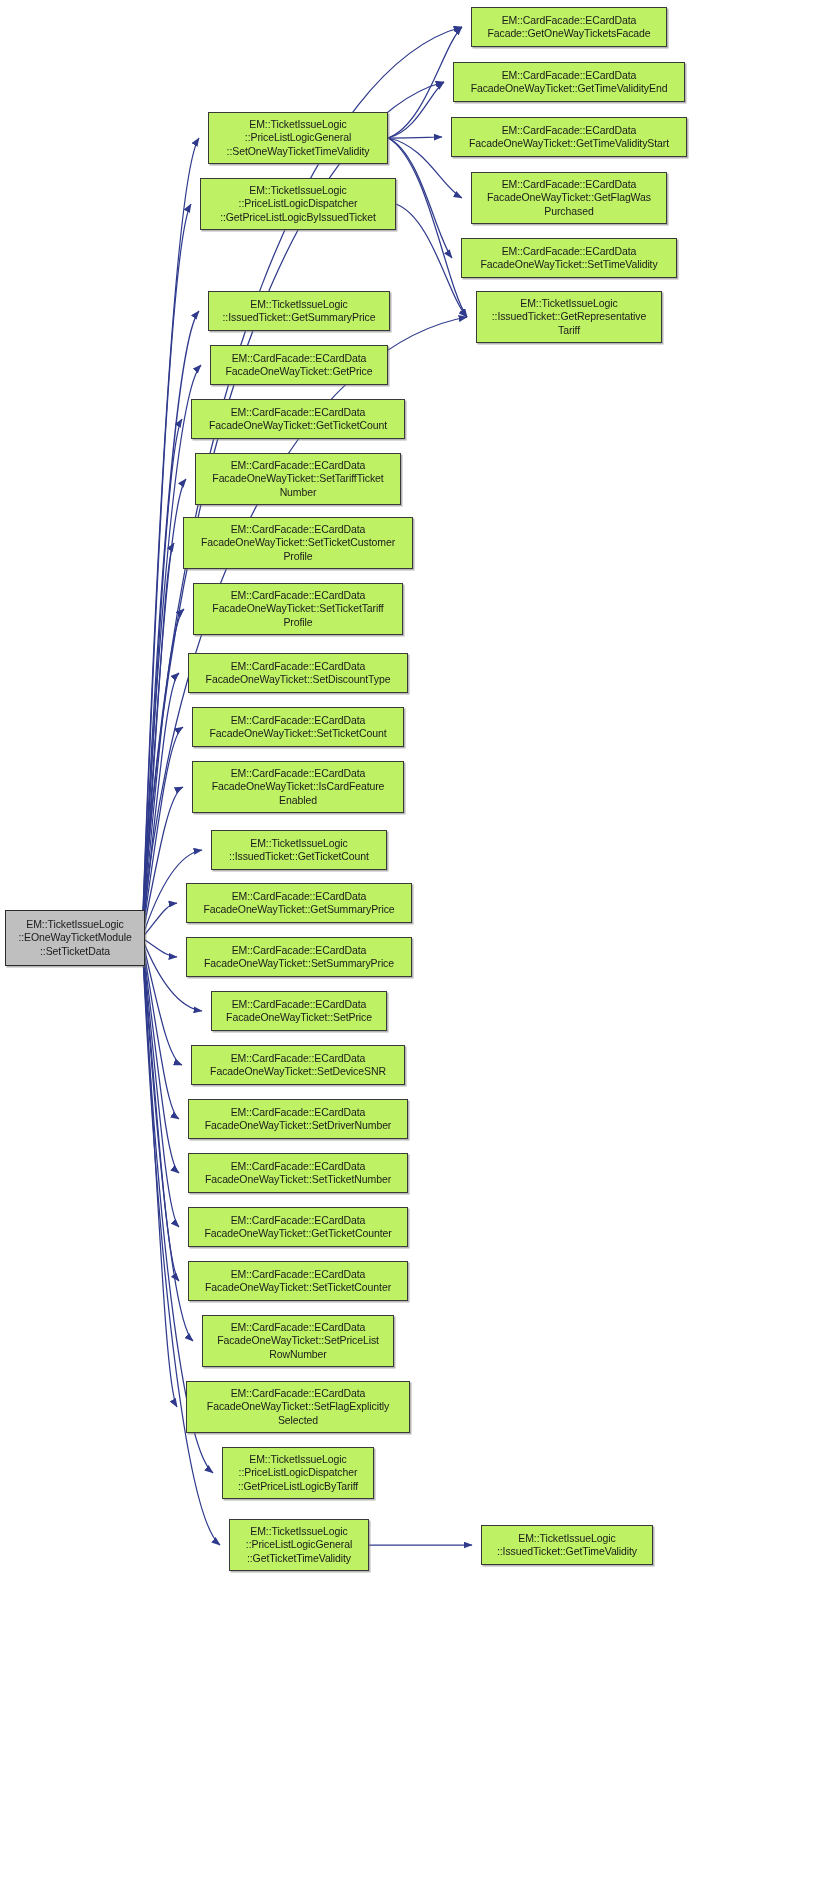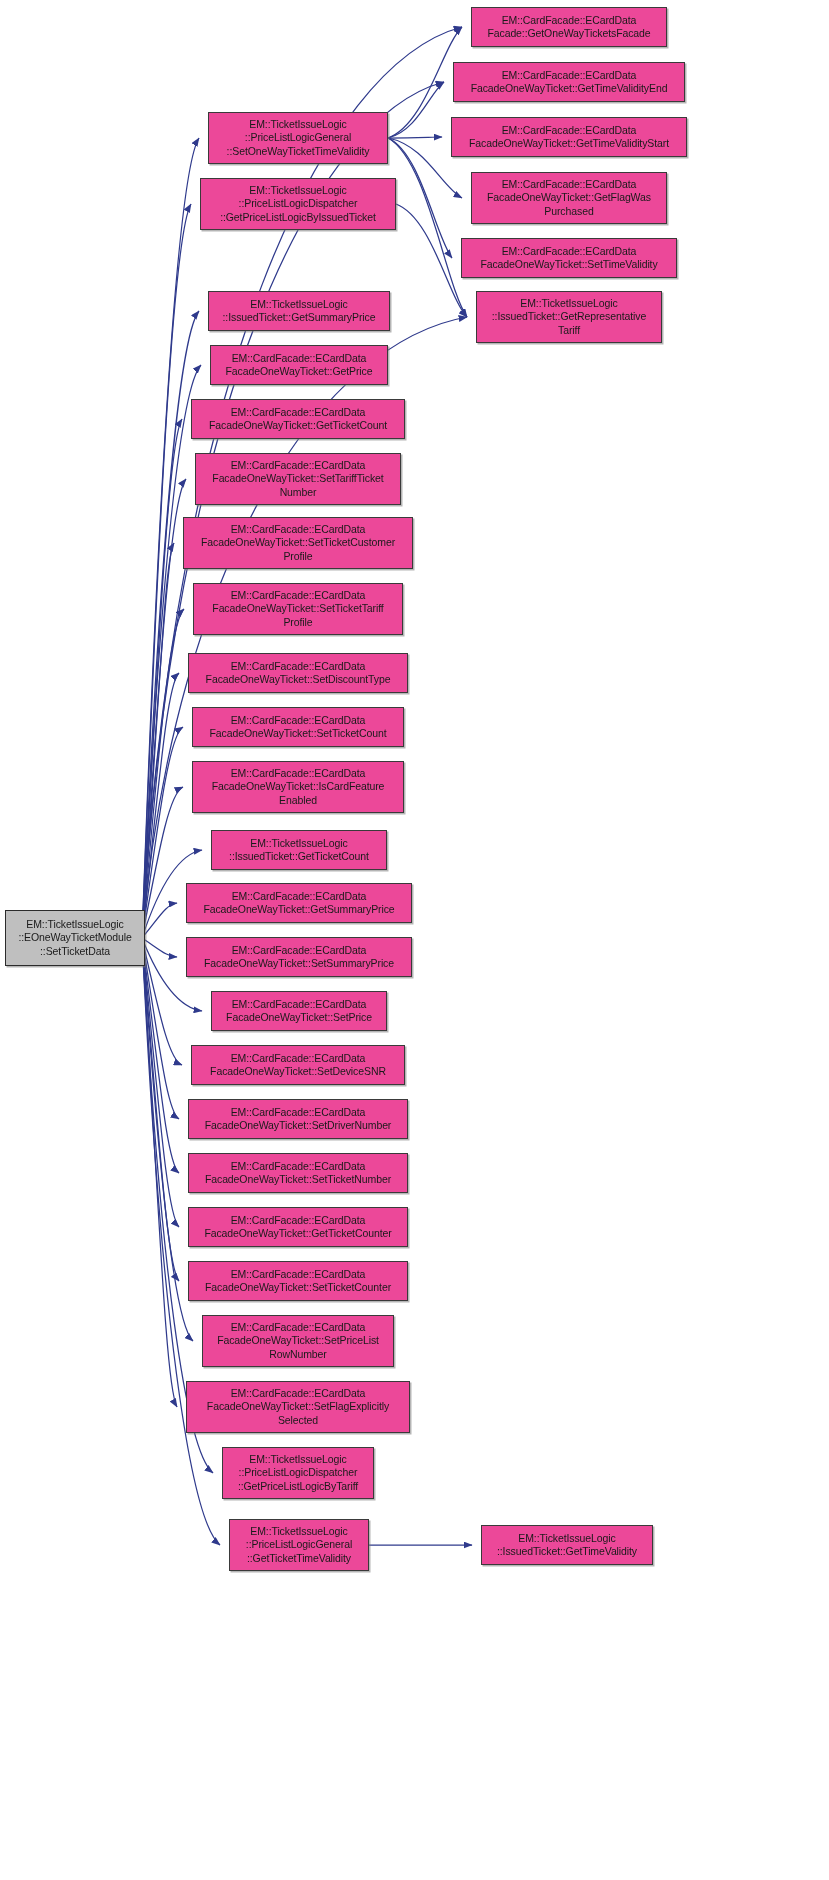--- a/index.html
+++ b/index.html
@@ -17,21 +17,21 @@
   #edge-layer{
     position:absolute;
     left:0;top:0;
     width:829px;height:1880px;
     pointer-events:none;
   }
   .node{
     position:absolute;
     box-sizing:border-box;
     border:1px solid #3a3a3a;
-    background:#ec4899;
+    background:#bef264;
     color:#1a1a1a;
     display:flex;
     align-items:center;
     justify-content:center;
     text-align:center;
     font-size:10.5px;
     line-height:13.2px;
     letter-spacing:-0.1px;
     padding:2px 4px;
     box-shadow:1.5px 1.5px 0 0 rgba(120,120,120,0.55);

